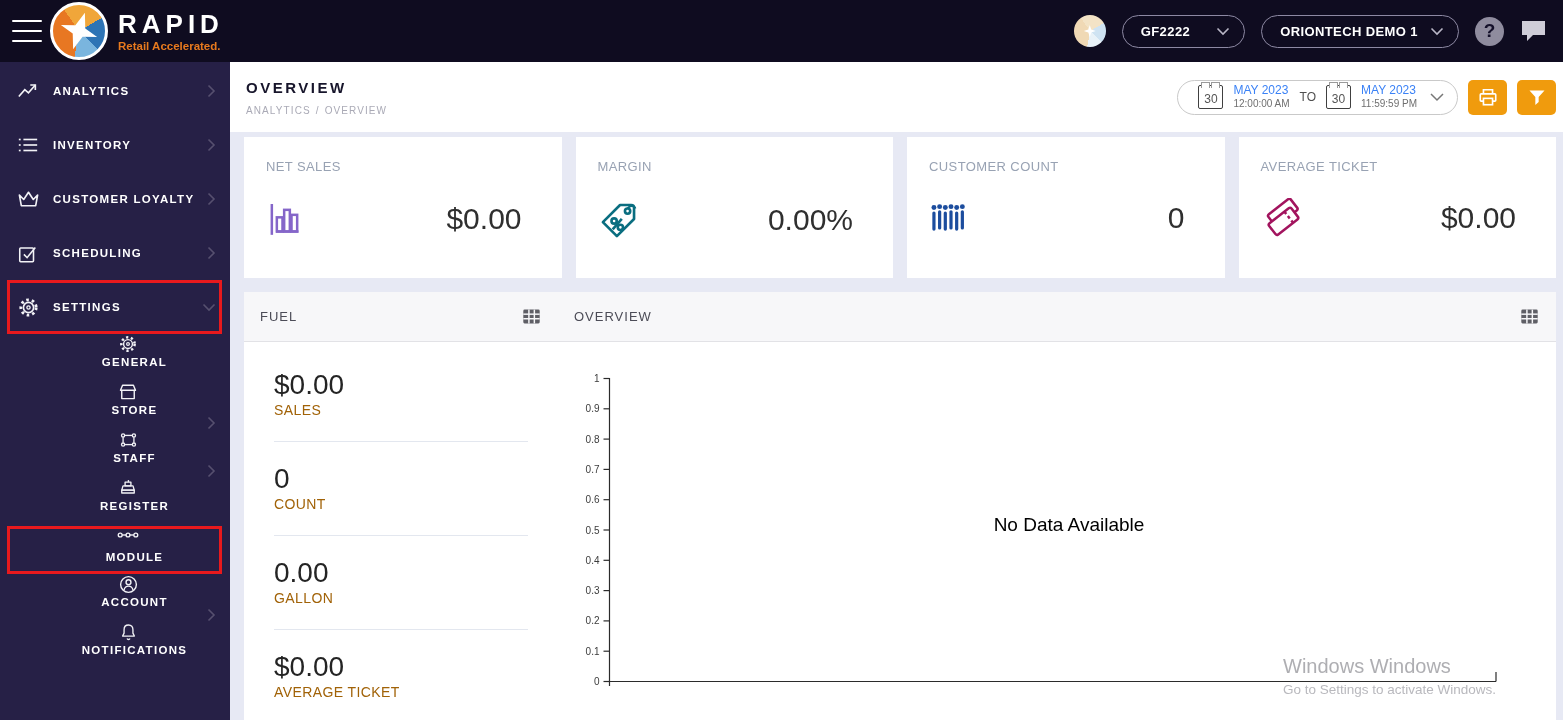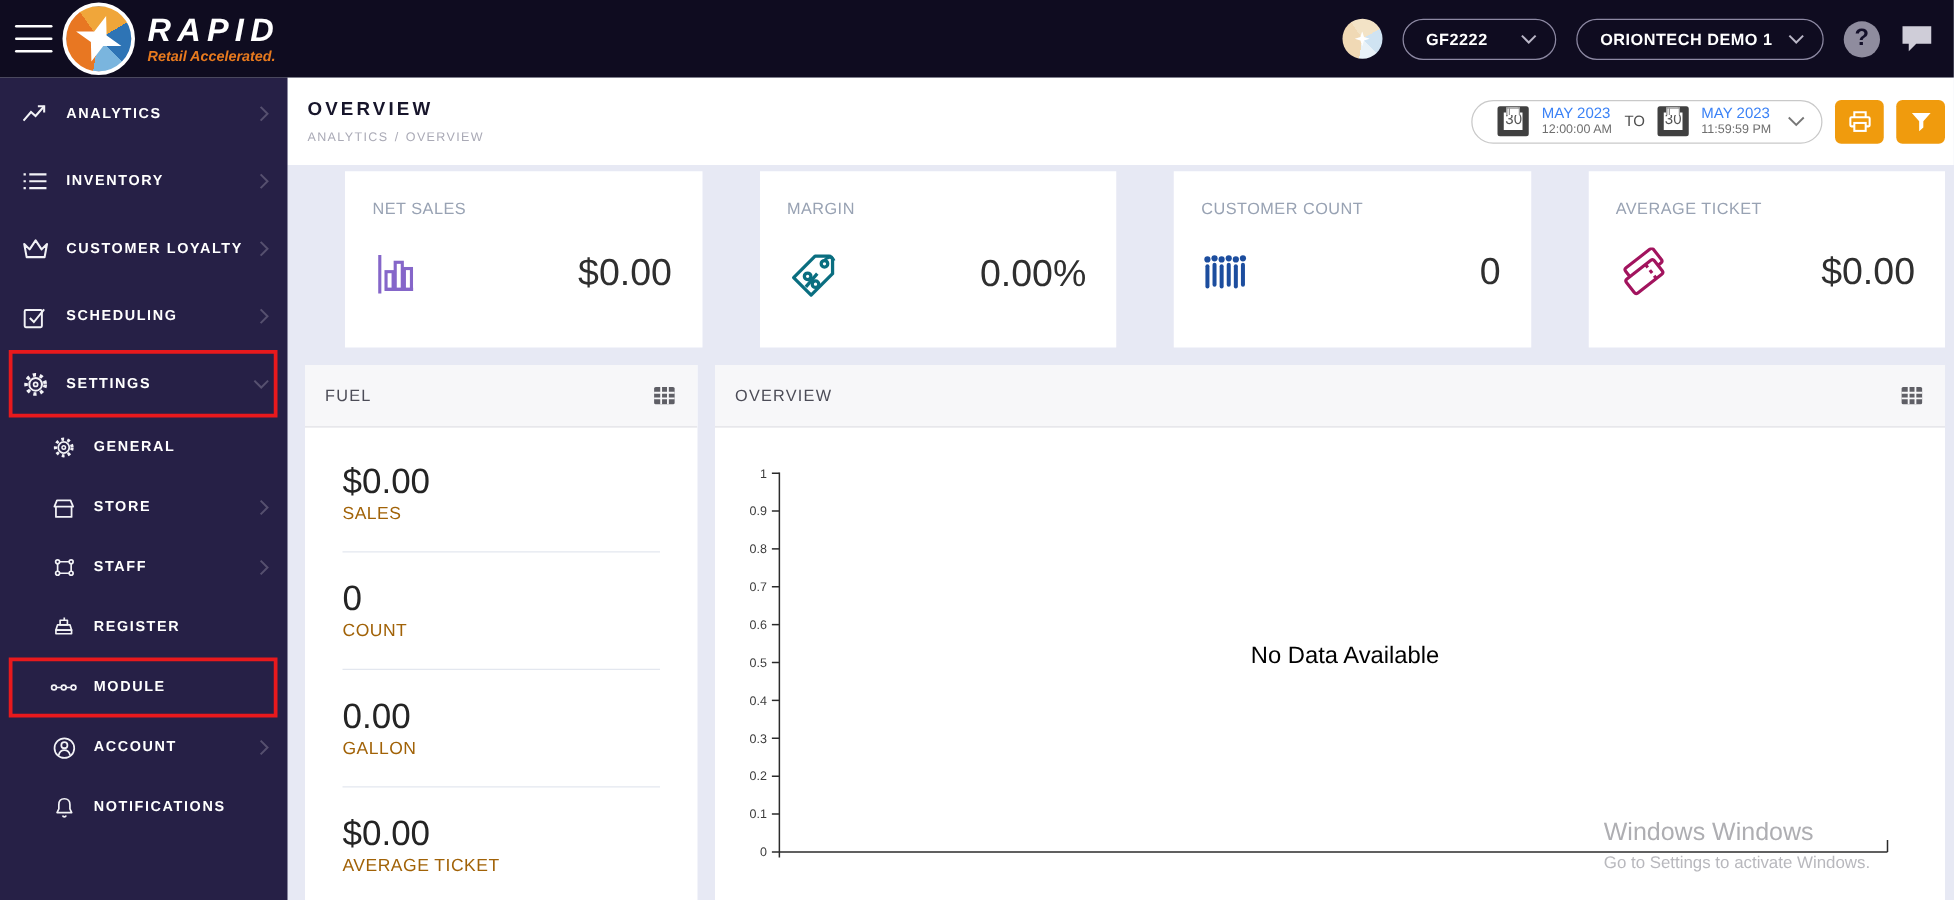--- a/index.html
+++ b/index.html
@@ -11,85 +11,85 @@
   .topbar { position:absolute; left:0; top:0; width:1563px; height:62px; background:#0f0c20; z-index:30;
     display:flex; align-items:center; }
   .hamburger { width:30px; height:22px; margin-left:12px; display:flex; flex-direction:column;
     justify-content:space-between; cursor:pointer; }
   .hamburger span { display:block; height:2.4px; background:#fff; border-radius:1px; }
   .logo-wrap { display:flex; align-items:center; margin-left:8px; }
   .logo-circle { width:58px; height:58px; border-radius:50%; border:3px solid #fff; position:relative;
     background:conic-gradient(from -35deg, #f0a63a 0 95deg, #2e74b5 95deg 170deg, #7ab5de 170deg 225deg, #e87722 225deg 360deg);
     overflow:hidden; }
   .logo-circle svg { position:absolute; inset:0; }
-  .logo-text { margin-left:10px;font-style:italic; }
+  .logo-text { margin-left:10px; }
   .logo-title { color:#fff; font-size:26px; font-weight:bold; letter-spacing:5px; line-height:26px; }
   .logo-sub { color:#e87a1e; font-size:11.5px; font-weight:bold; margin-top:3px; }
   .topbar-right { margin-left:auto; display:flex; align-items:center; gap:16px; padding-right:16px; }
   .avatar { width:32px; height:32px; border-radius:50%; position:relative; overflow:hidden;
     background:conic-gradient(from -35deg, #f3e3c6 0 95deg, #cfe3f2 95deg 170deg, #e9f2f8 170deg 225deg, #f0d9b5 225deg 360deg); }
   .avatar:after{ content:""; position:absolute; inset:10px; background:#fff; border-radius:50%;
     clip-path:polygon(50% 0,62% 38%,100% 50%,62% 62%,50% 100%,38% 62%,0 50%,38% 38%); }
   .pill { height:33px; border:1px solid #8d89a3; border-radius:17px; display:flex; align-items:center;
     padding:0 14px 0 18px; color:#fff; font-size:13px; font-weight:bold; letter-spacing:.4px; cursor:pointer; }
   .pill .chev { margin-left:26px; }
   .pill.company .chev { margin-left:12px; }
   .round-help { width:29px; height:29px; border-radius:50%; background:#8f8c9e; color:#14102a;
     font-size:19px; font-weight:bold; display:flex; align-items:center; justify-content:center; cursor:pointer; }
   .chat-icon { cursor:pointer; display:flex; }
 
   
   .sidebar { position:absolute; left:0; top:62px; width:230px; height:658px; background:#262046;
     z-index:20; padding-top:2px; }
   .side-item { height:54px; display:flex; align-items:center; padding:0 14px 0 16px; cursor:pointer; }
-  .side-item.sub { height:48px; padding-left:40px; }
+  .side-item.sub { height:48px; padding-left:40px;flex-direction:column; }
   .side-item .s-icon { width:24px; display:flex; justify-content:center; color:#f2f2f6; flex:0 0 24px; }
   .side-item.sub .s-icon { width:22px; flex:0 0 22px; }
   .side-item .s-label { color:#fff; font-size:11.5px; font-weight:bold; letter-spacing:1.3px; margin-left:13px; }
   .side-item .s-chev { margin-left:auto; color:#56506f; display:flex; }
   .side-item.hl { border:3px solid #e8191d; margin:0 8px 0 7px; padding-left:6px; padding-right:3px; }
   .side-item.hl.sub { padding-left:30px; }
 
   
   .main-header { position:absolute; left:230px; top:62px; width:1333px; height:70px; background:#fff;
     z-index:10; display:flex; align-items:center; }
   .title-block { margin-left:16px; }
   .page-title { font-size:15px; font-weight:bold; letter-spacing:2.5px; color:#17152b; }
   .breadcrumb { margin-top:9px; font-size:10px; letter-spacing:1.1px; color:#aaaab6; }
   .breadcrumb .sep { margin:0 5px; }
   .header-right { margin-left:auto; display:flex; align-items:center; gap:10px; padding-right:7px; }
   .date-pill { height:35px; border:1px solid #c9c9c9; border-radius:18px; display:flex; align-items:center;
     padding:0 12px 0 20px; gap:10px; cursor:pointer; background:#fff; }
-  .cal { width:25px; height:24px; border:5px solid #404040; border-radius:2px; position:relative;
+  .cal { width:25px; height:24px; border:1px solid #404040; border-radius:2px; position:relative;
     display:flex; align-items:flex-end; justify-content:center; font-size:12px; color:#555; padding-bottom:2px; }
   .cal:before, .cal:after { content:""; position:absolute; top:-4px; width:7px; height:5px; border:1px solid #9a9a9a;
     border-bottom:none; background:#fff; }
   .cal:before { left:2px; } .cal:after { right:2px; }
   .date-txt { text-align:left; line-height:1.15; }
   .date-month { font-size:12px; color:#3b82f6; }
   .date-time { font-size:10px; color:#6f6f6f; }
   .to-label { font-size:12px; color:#4f4f4f; }
   .date-chev { color:#777; display:flex; margin-left:2px; }
   .icon-btn { width:39px; height:35px; border-radius:5px; background:#f09b0d; border:none; cursor:pointer;
     display:flex; align-items:center; justify-content:center; }
 
   .content { position:absolute; left:230px; top:132px; width:1333px; height:588px; background:#e7e9f4; }
 
   
   .cards-row { position:absolute; left:14px; top:5px; width:1312px; height:141px;
     display:grid; grid-template-columns:repeat(4,1fr); gap:14px; }
-  .kpi-card { background:#fff; padding:22px 24px 0 22px;margin-left:32px; }
+  .kpi-card { background:#fff; padding:22px 40px 0 22px; }
   .kpi-title { font-size:13px; color:#98a2b3; letter-spacing:.4px; }
   .kpi-row { display:flex; align-items:center; margin-top:24px; }
   .kpi-icon { display:flex; }
   .kpi-value { margin-left:auto; font-size:30px; color:#2f2f2f; }
 
   
   .panels-row { position:absolute; left:14px; top:160px; width:1312px; height:428px;
-    display:grid; grid-template-columns:314px 1fr; gap:14px; }
+    display:grid; grid-template-columns:314px 1fr; }
   .panel { background:#fff; overflow:hidden; }
   .panel-header { height:50px; background:#f7f7f9; border-bottom:1px solid #e2e2e6;
     display:flex; align-items:center; justify-content:space-between; padding:0 16px; }
   .panel-title { font-size:13px; color:#4c4c57; letter-spacing:1px; }
   .grid-btn { background:none; border:none; cursor:pointer; display:flex; padding:0; }
 
   .fuel-body { padding:6px 30px 0 30px; }
   .fuel-metric { padding:21px 0 23px; border-bottom:1px solid #e3e7ef; }
   .fuel-metric:last-child { border-bottom:none; }
   .fuel-value { font-size:28px; color:#242424; }

